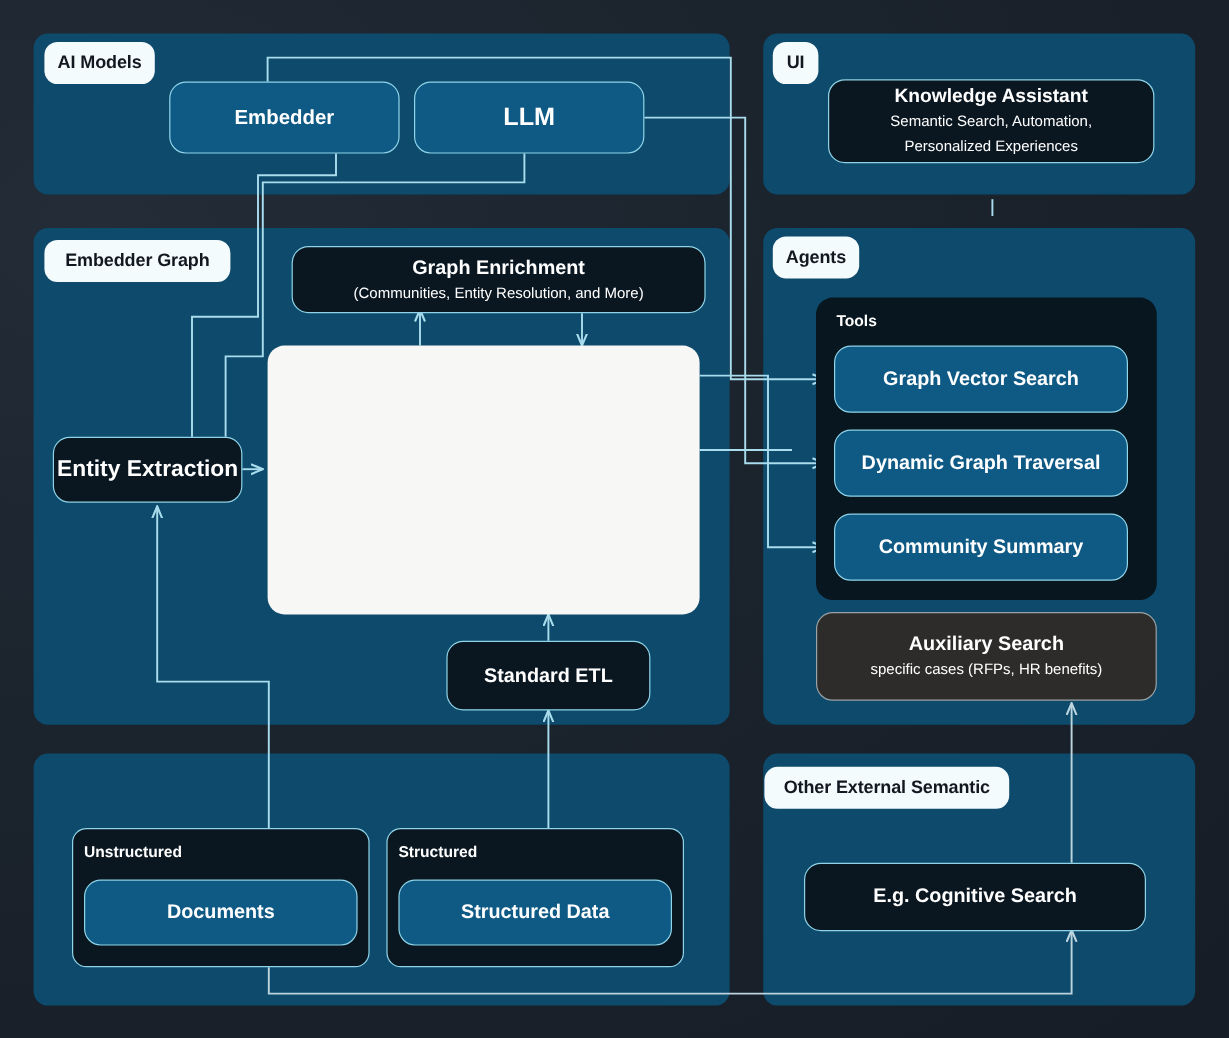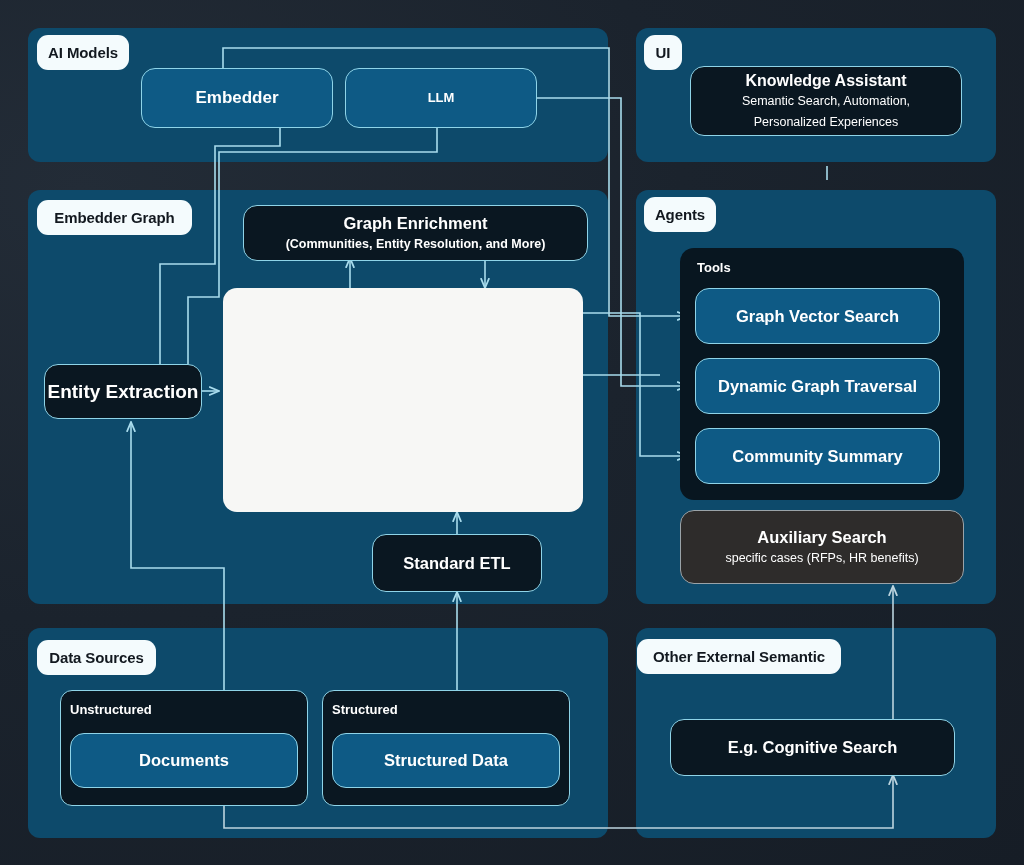--- a/index.html
+++ b/index.html
@@ -151,43 +151,40 @@
   </div>
   <div class="panel-label" style="left:644px; top:35px; width:38px; height:35px; font-size:15px;">
     <span>UI</span>
   </div>
   <div class="panel-label" style="left:37px; top:200px; width:155px; height:35px; font-size:15px;">
     <span>Embedder Graph</span>
   </div>
   <div class="panel-label" style="left:644px; top:197px; width:72px; height:35px; font-size:15px;">
     <span>Agents</span>
   </div>
-  <div class="panel-label" style="left:37px; top:640px; width:119px; height:35px; font-size:15px;">
-    <span>Data Sources</span>
-  </div>
   <div class="panel-label" style="left:637px; top:639px; width:204px; height:35px; font-size:15px;">
     <span>Other External Semantic</span>
   </div>
 
   <div class="box box-blue" style="left:141px; top:68px; width:192px; height:60px;">
     <div class="box-title" style="font-size:17px;">Embedder</div>
   </div>
   <div class="box box-blue" style="left:345px; top:68px; width:192px; height:60px;">
-    <div class="box-title" style="font-size:13px;">LLM</div>
+    <div class="box-title" style="font-size:21px;">LLM</div>
   </div>
 
   <div class="box box-dark" style="left:690px; top:66px; width:272px; height:70px;">
     <div class="box-title" style="font-size:16px;">Knowledge Assistant</div>
     <div class="box-sub" style="font-size:12.5px;">Semantic Search, Automation,</div>
     <div class="box-sub" style="font-size:12.5px; margin-top:4px;">Personalized Experiences</div>
   </div>
 
   <div class="box box-dark" style="left:243px; top:205px; width:345px; height:56px;">
     <div class="box-title" style="font-size:16.5px;">Graph Enrichment</div>
-    <div class="box-sub" style="font-size:12.5px;font-weight:bold;">(Communities, Entity Resolution, and More)</div>
+    <div class="box-sub" style="font-size:12.5px;">(Communities, Entity Resolution, and More)</div>
   </div>
 
   <div class="box box-dark" style="left:44px; top:364px; width:158px; height:55px;">
     <div class="box-title" style="font-size:19px;">Entity Extraction</div>
   </div>
 
   <div class="graph-canvas" style="left:223px; top:288px; width:360px; height:224px;"></div>
 
   <div class="box box-dark" style="left:372px; top:534px; width:170px; height:58px;">
     <div class="box-title" style="font-size:16.5px;">Standard ETL</div>

